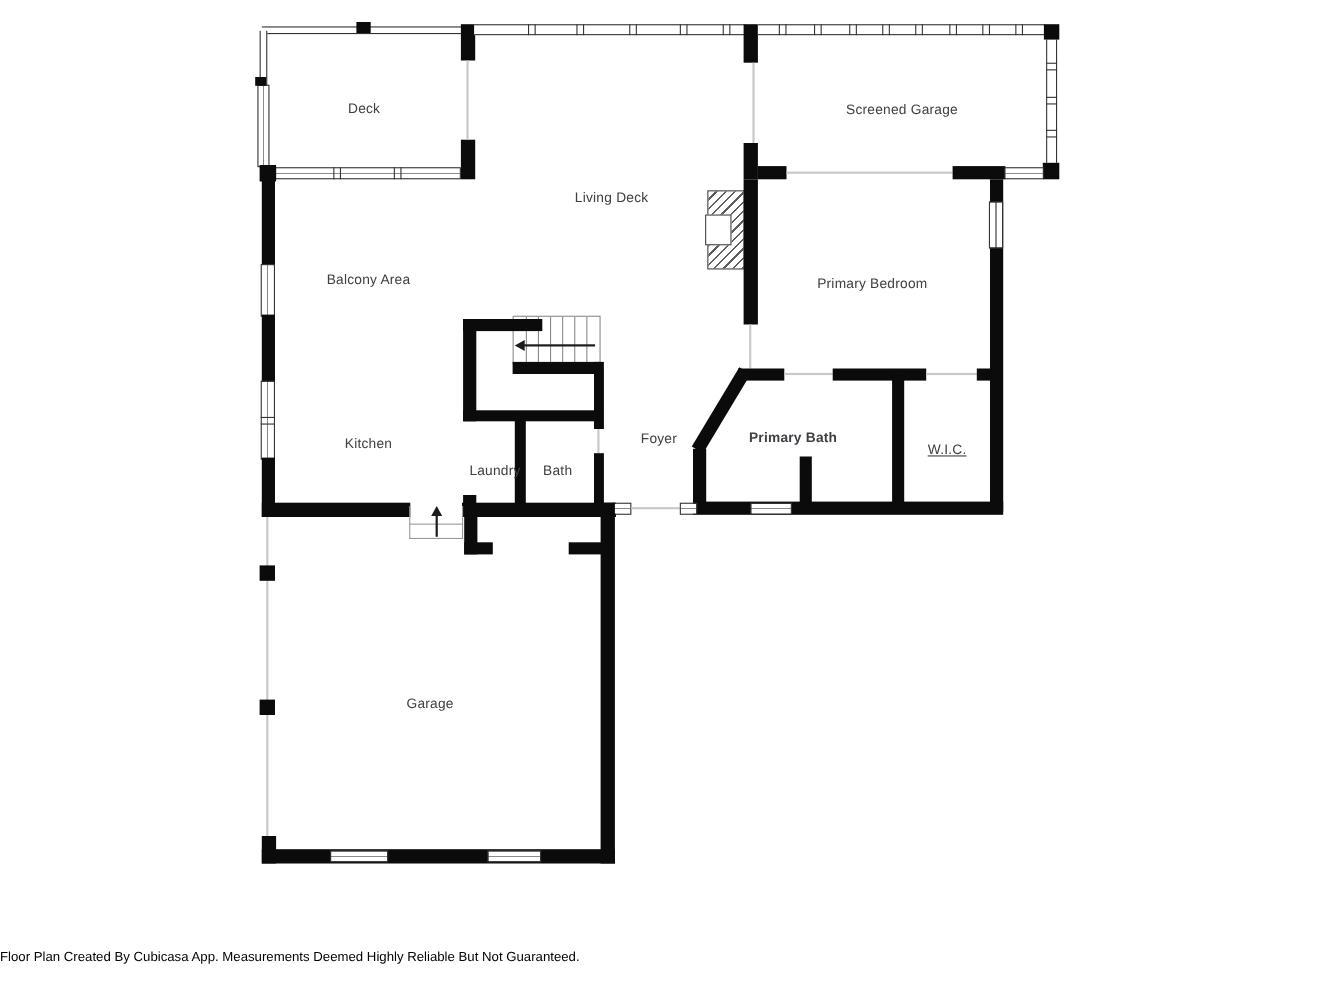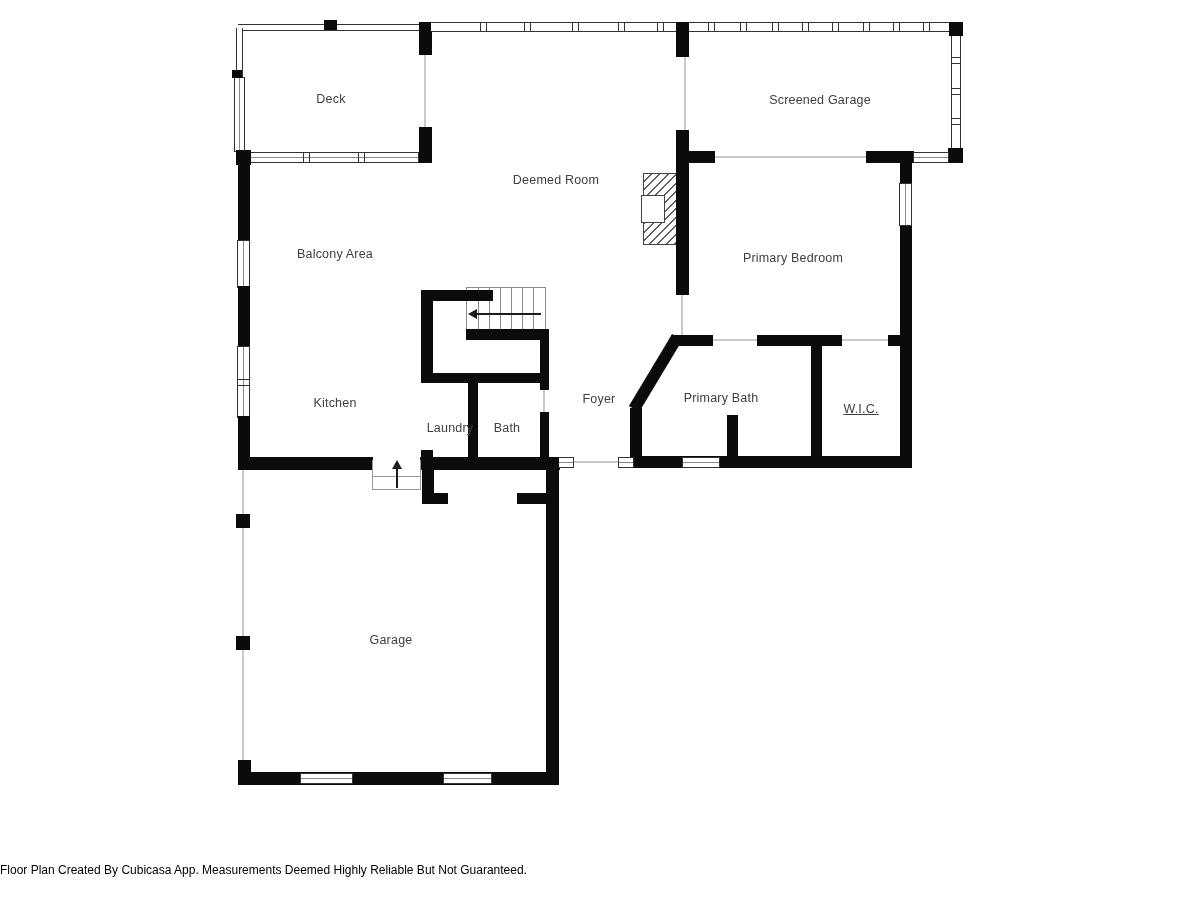--- a/index.html
+++ b/index.html
@@ -161,27 +161,27 @@
   <div class="w" style="left:546px;top:457px;width:13px;height:328px;"></div>
   <div class="thin" style="left:242px;top:470px;width:2px;height:302px;"></div>
   <div class="w" style="left:236px;top:514px;width:14px;height:14px;"></div>
   <div class="w" style="left:236px;top:636px;width:14px;height:14px;"></div>
   <div class="w" style="left:238px;top:760px;width:13px;height:25px;"></div>
   <div class="w" style="left:238px;top:772px;width:321px;height:13px;"></div>
   <div class="win-h" style="left:300px;top:773px;width:53px;height:11px;"></div>
   <div class="win-h" style="left:443px;top:773px;width:49px;height:11px;"></div>
 
   <div class="room-label" style="left:331px;top:99px;">Deck</div>
-  <div class="room-label" style="left:556px;top:180px;">Deemed Room</div>
+  <div class="room-label" style="left:556px;top:180px;">Living Deck</div>
   <div class="room-label" style="left:820px;top:100px;">Screened Garage</div>
   <div class="room-label" style="left:335px;top:254px;">Balcony Area</div>
   <div class="room-label" style="left:793px;top:258px;">Primary Bedroom</div>
   <div class="room-label" style="left:335px;top:403px;">Kitchen</div>
   <div class="room-label" style="left:599px;top:399px;">Foyer</div>
-  <div class="room-label" style="left:721px;top:398px;">Primary Bath</div>
+  <div class="room-label" style="left:721px;top:398px;font-weight:bold;">Primary Bath</div>
   <div class="room-label" style="left:861px;top:409px;text-decoration:underline;">W.I.C.</div>
   <div class="room-label" style="left:450px;top:428px;">Laundry</div>
   <div class="room-label" style="left:507px;top:428px;">Bath</div>
   <div class="room-label" style="left:391px;top:640px;">Garage</div>
 
   <div class="disclaimer">Floor Plan Created By Cubicasa App. Measurements Deemed Highly Reliable But Not Guaranteed.</div>
 
 
 </div>
 

